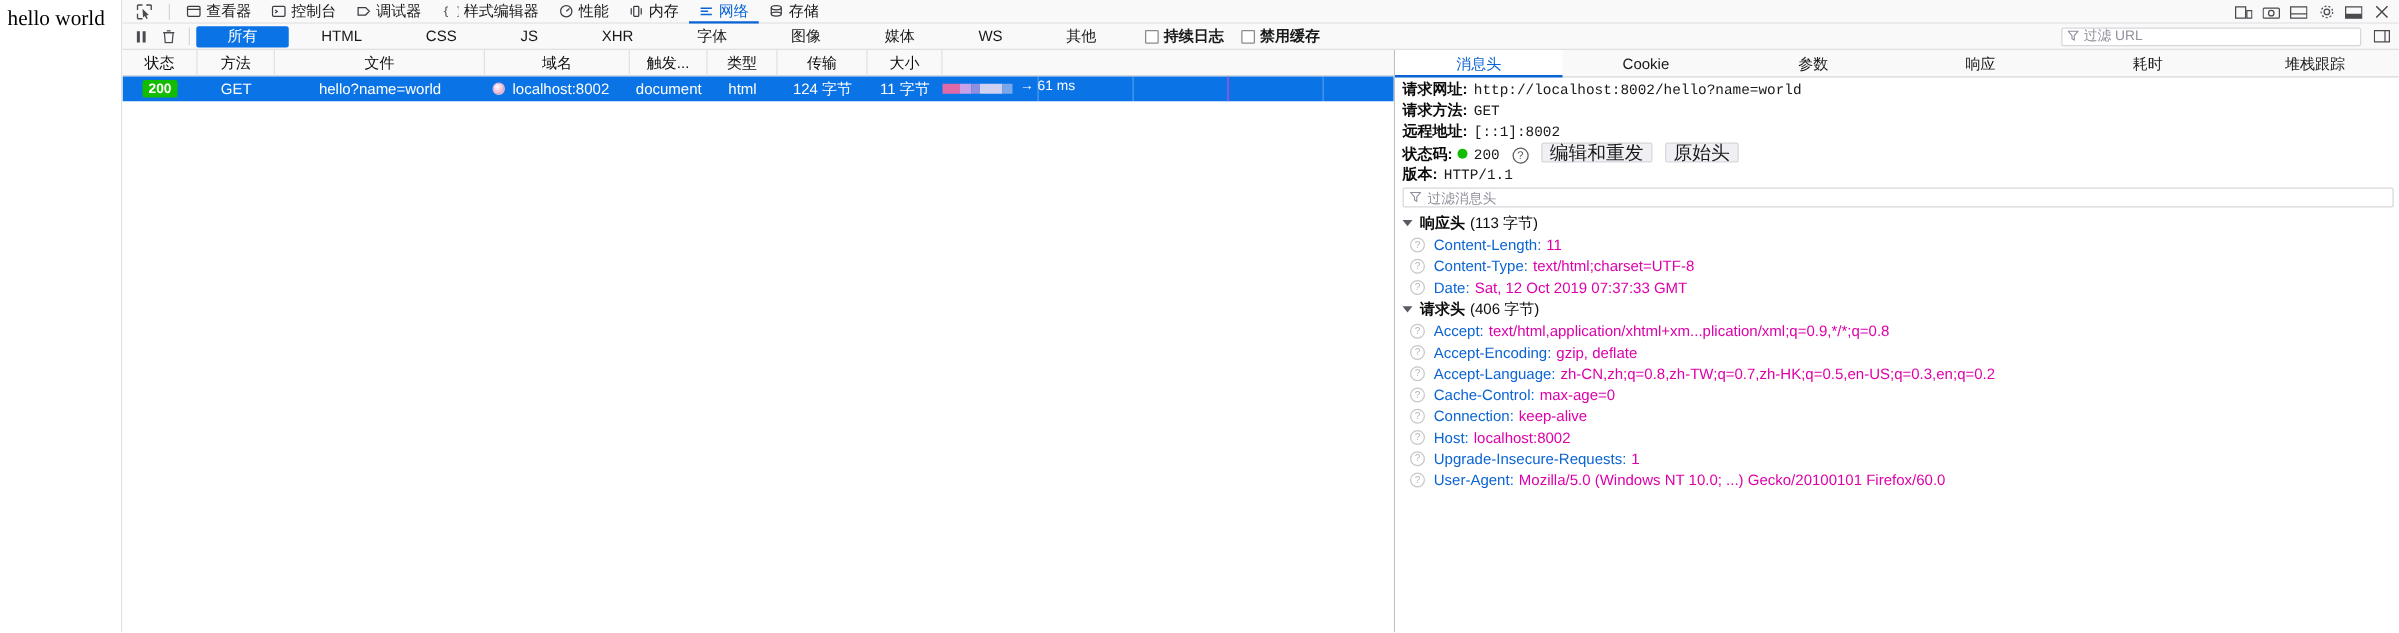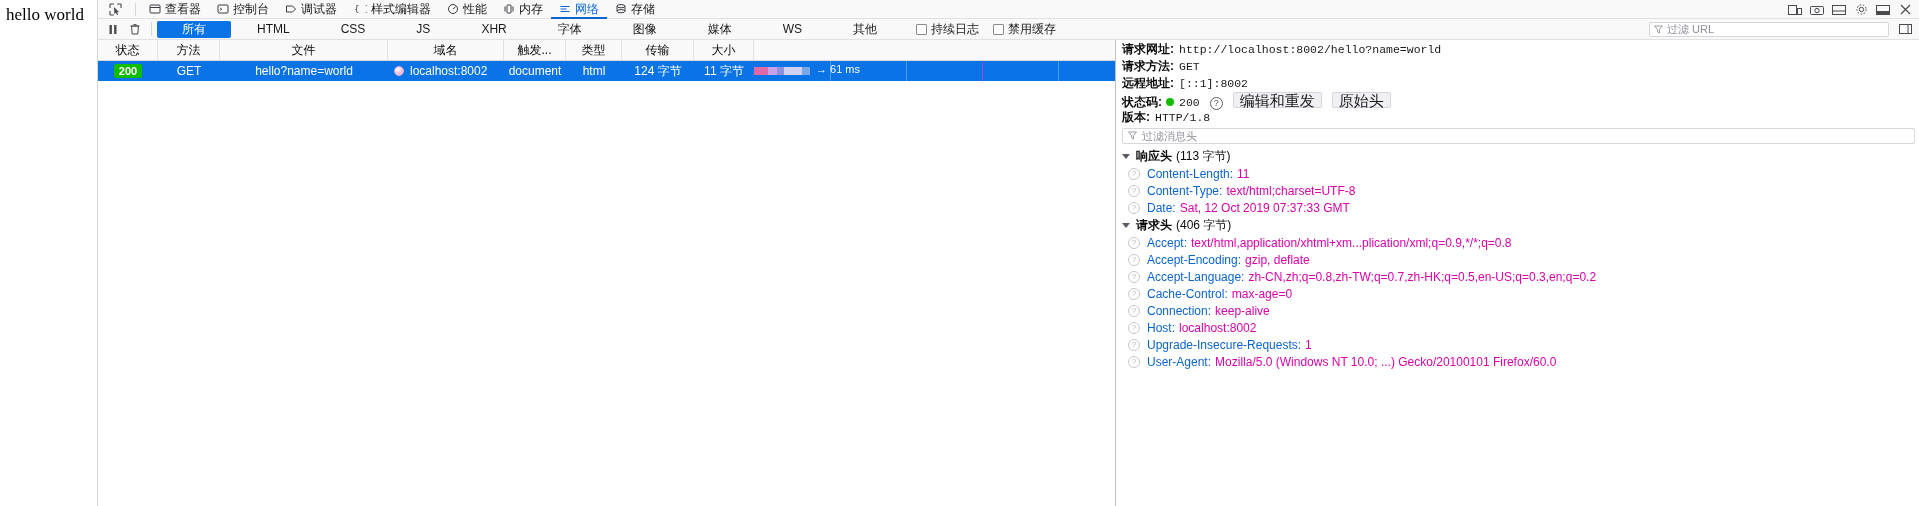--- a/index.html
+++ b/index.html
@@ -82,21 +82,21 @@
   .nt-div { width:1px; height:14px; background:#d6d6d8; margin: 0 5px; }
   .filter-pills { display: flex; align-items: center; gap: 1px; }
   .pill {
     font-size: 12px; color: #18191a;
     padding: 1px 25px; height: 17px; line-height: 15px;
     border-radius: 2px; white-space: nowrap;
   }
   .pill.active { background: #0a73e6; color: #ffffff; }
   .nt-check {
     display: flex; align-items: center; gap: 4px;
-    font-size: 12px; color: #18191a; margin-left: 14px; white-space: nowrap;
+    font-size: 12px; color: #18191a; margin-left: 14px; white-space: nowrap; font-weight: bold;
   }
   .cbox {
     width: 11px; height: 11px; border: 1px solid #888a8c; background:#fff;
     border-radius: 1px; display:inline-block;
   }
   .nt-spacer { flex: 1; }
   .url-filter {
     width: 240px; height: 15px; background: #ffffff;
     border: 1px solid #d7d7db; border-radius: 2px;
     display: flex; align-items: center; gap: 4px; padding: 4px 4px;
@@ -469,20 +469,28 @@
                 <div class="bseg" style="width:8px;background:#7aa7e8"></div>
               </div>
               <div class="wf-label" style="left:62px">→ 61 ms</div>
               <div class="marker-line" style="left:228px"></div>
             </div>
           </div>
         </div>
       </div>
 
       <div class="details">
+        <div class="det-tabs">
+          <div class="det-tab selected">消息头</div>
+          <div class="det-tab">Cookie</div>
+          <div class="det-tab">参数</div>
+          <div class="det-tab">响应</div>
+          <div class="det-tab">耗时</div>
+          <div class="det-tab">堆栈跟踪</div>
+        </div>
 
         <div class="det-body">
 
           <div class="kv-row">
             <span class="kv-key">请求网址:</span>
             <span class="kv-val">http://localhost:8002/hello?name=world</span>
           </div>
           <div class="kv-row">
             <span class="kv-key">请求方法:</span>
             <span class="kv-val">GET</span>
@@ -496,21 +504,21 @@
             <span class="kv-key">状态码:</span>
             <span class="green-dot"></span>
             <span class="kv-val" style="margin-left:0">200</span>
             <span class="q-icon">?</span>
             <span class="mini-btn">编辑和重发</span>
             <span class="mini-btn">原始头</span>
           </div>
 
           <div class="kv-row">
             <span class="kv-key">版本:</span>
-            <span class="kv-val">HTTP/1.8</span>
+            <span class="kv-val">HTTP/1.1</span>
           </div>
 
           <div class="hdr-filter">
             <span>
               <svg width="9" height="9" viewBox="0 0 9 9">
                   <path d="M0.6 1h7.8L5.4 4.6V8L3.6 6.9V4.6z" fill="none" stroke="#8f8f9d" stroke-width="0.9"></path>
                 </svg>
             </span>
             <span class="ph">过滤消息头</span>
           </div>

